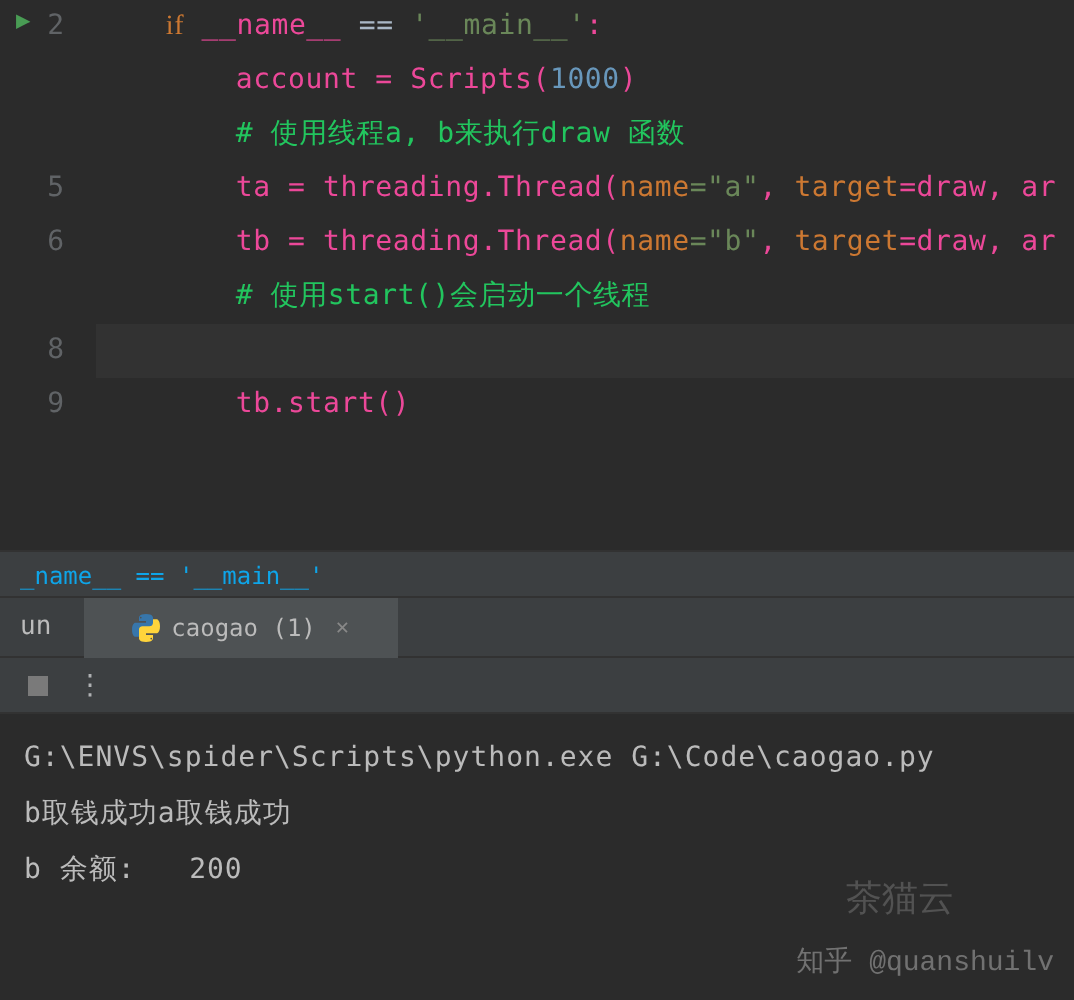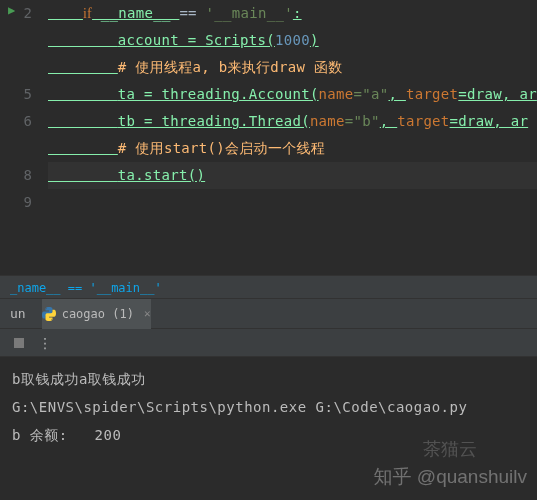--- a/index.html
+++ b/index.html
@@ -46,23 +46,23 @@
       line-height: 27px;
       white-space: pre;
       letter-spacing: 0.3px;
     }
     .code-line.highlighted {
       background: #323232;
     }
     .kw { color: #cc7832; font-family: Liberation Serif, serif; }
     .str { color: #6a8759; }
     .num { color: #6897bb; }
-    .comment { color: #fdba74; text-align: right; }
+    .comment { color: #22c55e; text-align: right; }
     .param { color: #cc7832; margin-top: 32px; }
-    .plain { color: #86efac; text-decoration: underline; }
+    .plain { color: #ec4899; }
     .op { color: #a9b7c6; }
     
     .breadcrumb {
       background: #3c3f41;
       border-top: 1px solid #323232;
       border-bottom: 1px solid #323232;
       height: 24px;
       line-height: 24px;
       padding: 0 10px;
       color: #0ea5e9;
@@ -78,21 +78,21 @@
       padding: 0 4px;
     }
     .run-label {
       color: #bbb;
       font-size: 13px;
       padding: 0 6px;
     }
     .tab {
       display: flex;
       align-items: center;
-      padding: 0 0;
+      padding: 0 24px;
       height: 30px;
       background: #4e5254;
       margin-left: 10px;
       font-size: 12px;
       color: #bbb;
     }
     .tab-icon {
       width: 14px;
       height: 14px;
       margin-right: 6px;
@@ -131,22 +131,22 @@
     .console-line {
       white-space: pre;
       color: #bbb;
     }
     
     .watermark {
       position: absolute;
       bottom: 10px;
       right: 10px;
       color: rgba(200,200,200,0.45);
-      font-size: 19px;
-      font-family: Liberation Sans, sans-serif;
+      font-size: 14px;
+      font-family: Liberation Mono, monospace;
     }
     .watermark2 {
       position: absolute;
       bottom: 39px;
       right: 60px;
       color: rgba(200,200,200,0.25);
       font-size: 18px;
       font-family: sans-serif;
     }
   </style>
@@ -162,24 +162,25 @@
     <div class="gutter-line">5</div>
     <div class="gutter-line">6</div>
     <div class="gutter-line"></div>
     <div class="gutter-line">8</div>
     <div class="gutter-line">9</div>
   </div>
   <div class="code-area">
     <div class="code-line"><span class="plain">    </span><span class="kw">if</span><span class="plain"> __name__ </span><span class="op">==</span><span class="str"> '__main__'</span><span class="plain">:</span></div>
     <div class="code-line"><span class="plain">        </span><span class="plain">account = Scripts(</span><span class="num">1000</span><span class="plain">)</span></div>
     <div class="code-line"><span class="plain">        </span><span class="comment"># 使用线程a, b来执行draw 函数</span></div>
-    <div class="code-line"><span class="plain">        </span><span class="plain">ta = threading.Account(</span><span class="param">name</span><span class="str">="a"</span><span class="plain">, </span><span class="param">target</span><span class="plain">=draw, ar</span></div>
+    <div class="code-line"><span class="plain">        </span><span class="plain">ta = threading.Thread(</span><span class="param">name</span><span class="str">="a"</span><span class="plain">, </span><span class="param">target</span><span class="plain">=draw, ar</span></div>
     <div class="code-line"><span class="plain">        </span><span class="plain">tb = threading.Thread(</span><span class="param">name</span><span class="str">="b"</span><span class="plain">, </span><span class="param">target</span><span class="plain">=draw, ar</span></div>
     <div class="code-line"><span class="plain">        </span><span class="comment"># 使用start()会启动一个线程</span></div>
-    <div class="code-line highlighted"><span class="plain">        </span><span class="plain">ta.start()</span></div>
+    <div class="code-line highlighted"><span class="plain">        </span></div>
+    <div class="code-line"><span class="plain">        </span><span class="plain">tb.start()</span></div>
   </div>
 </div>
 
 <div class="breadcrumb">_name__ == '__main__'</div>
 
 <div class="run-header">
   <span class="run-label">un</span>
   <div class="tab">
     <svg class="tab-icon" viewBox="0 0 16 16">
         <path fill="#3776ab" d="M8 0C4 0 4 2 4 2v2h4v1H2s-2 0-2 4 2 4 2 4h2v-2s0-2 2-2h4s2 0 2-2V2s0-2-4-2zM5 1.5a.5.5 0 110 1 .5.5 0 010-1z"></path>
@@ -193,20 +194,20 @@
 <div class="console-toolbar">
   <div class="toolbar-icon">
     <svg width="14" height="14" viewBox="0 0 14 14">
         <rect x="2" y="2" width="10" height="10" fill="#7a7a7a"></rect>
       </svg>
   </div>
   <div class="toolbar-icon">⋮</div>
 </div>
 
 <div class="console-output">
+  <div class="console-line">G:\ENVS\spider\Scripts\python.exe G:\Code\caogao.py</div>
   <div class="console-line">b取钱成功a取钱成功</div>
-  <div class="console-line">G:\ENVS\spider\Scripts\python.exe G:\Code\caogao.py</div>
   <div class="console-line">b 余额:   200</div>
   <div class="console-line"></div>
 </div>
 
 <div class="watermark2">茶猫云</div>
 <div class="watermark">知乎 @quanshuilv</div>
 
 </body></html>

